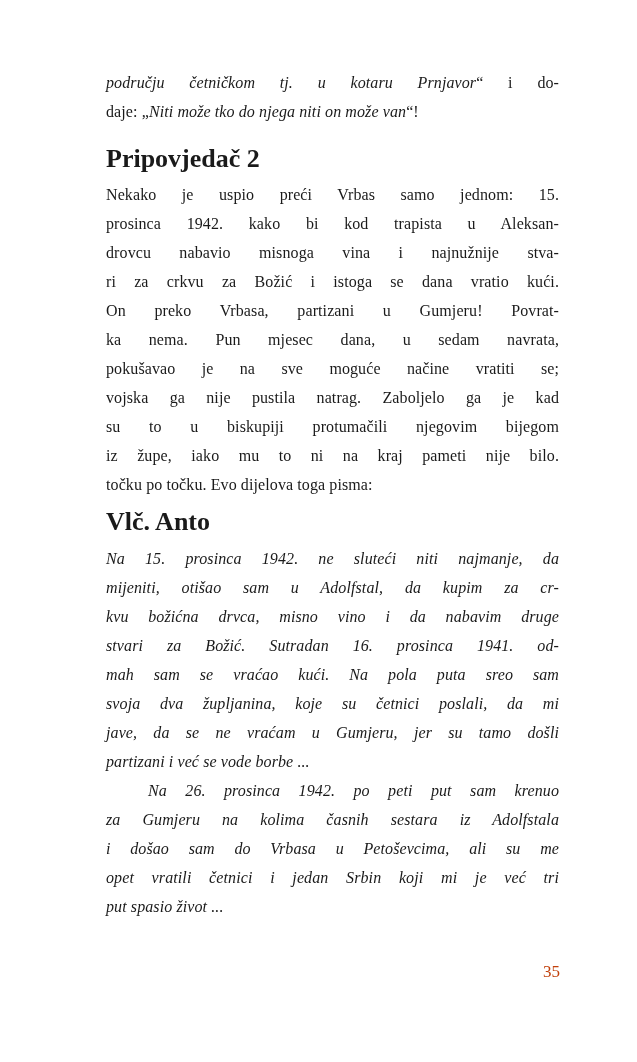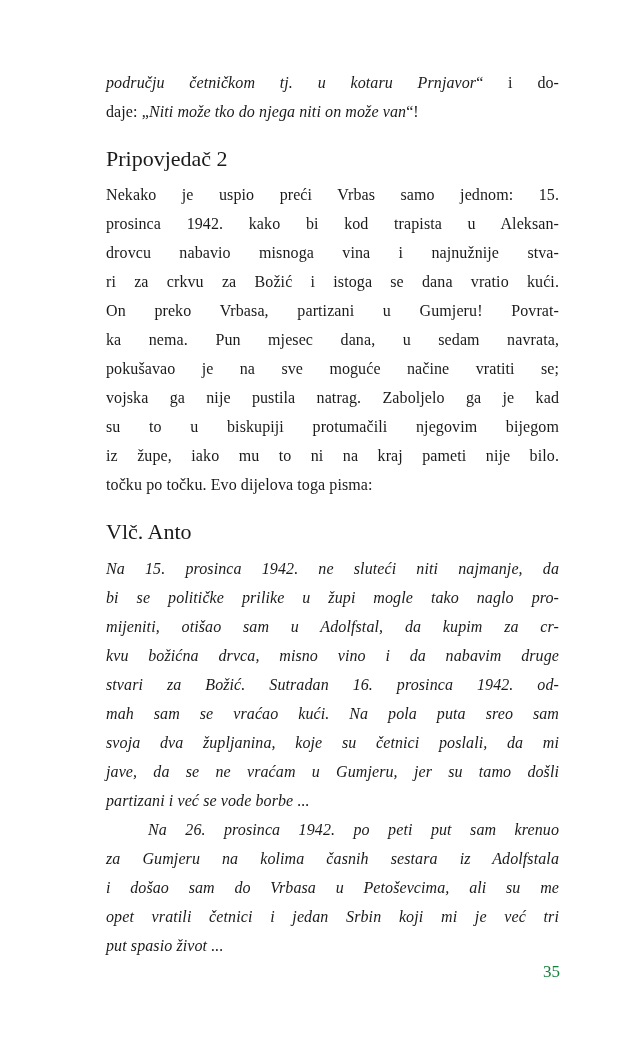--- a/index.html
+++ b/index.html
@@ -31,36 +31,36 @@
       text-align-last: justify;
       letter-spacing: 0.1px;
     }
     .line.last {
       text-align-last: left;
     }
     .italic { font-style: italic; }
     .it { font-style: italic; }
     .heading {
       display: block;
-      font-weight: normal;
-      font-size: 22px;
+      font-weight: bold;
+      font-size: 26px;
       line-height: 29px;
       height: 29px;
     }
     .h1 { margin-top: 18px; margin-bottom: 7px; }
-    .h2 { margin-top: 18px; margin-bottom: 8px; }
+    .h2 { margin-top: 8px; margin-bottom: 8px; }
     .indent { text-indent: 42px; }
     .page-number {
       position: absolute;
       left: 528px;
       top: 962px;
       width: 32px;
       text-align: right;
       font-size: 17px;
-      color: #15803d;
+      color: #c2410c;
     }
   </style>
 </head>
 <body>
 
 <div class="page">
 
   <div>
     <span class="line"><span class="it">području četničkom tj. u kotaru Prnjavor</span><span>“ i do-</span></span>
     <span class="line last"><span>daje: „</span><span class="it">Niti može tko do njega niti on može van</span><span>“!</span></span>
@@ -77,24 +77,23 @@
     <span class="line">pokušavao je na sve moguće načine vratiti se;</span>
     <span class="line">vojska ga nije pustila natrag. Zaboljelo ga je kad</span>
     <span class="line">su to u biskupiji protumačili njegovim bijegom</span>
     <span class="line">iz župe, iako mu to ni na kraj pameti nije bilo.</span>
     <span class="line last">točku po točku. Evo dijelova toga pisma:</span>
   </div>
 
   <div class="heading h2">Vlč. Anto</div>
   <div class="italic">
     <span class="line">Na 15. prosinca 1942. ne sluteći niti najmanje, da</span>
-    <span class="line">bi se političke prilike u župi mogle tako naglo pro-</span>
     <span class="line">mijeniti, otišao sam u Adolfstal, da kupim za cr-</span>
     <span class="line">kvu božićna drvca, misno vino i da nabavim druge</span>
-    <span class="line">stvari za Božić. Sutradan 16. prosinca 1942. od-</span>
+    <span class="line">stvari za Božić. Sutradan 16. prosinca 1941. od-</span>
     <span class="line">mah sam se vraćao kući. Na pola puta sreo sam</span>
     <span class="line">svoja dva župljanina, koje su četnici poslali, da mi</span>
     <span class="line">jave, da se ne vraćam u Gumjeru, jer su tamo došli</span>
     <span class="line last">partizani i već se vode borbe ...</span>
   </div>
   <div class="italic">
     <span class="line indent">Na 26. prosinca 1942. po peti put sam krenuo</span>
     <span class="line">za Gumjeru na kolima časnih sestara iz Adolfstala</span>
     <span class="line">i došao sam do Vrbasa u Petoševcima, ali su me</span>
     <span class="line">opet vratili četnici i jedan Srbin koji mi je već tri</span>

